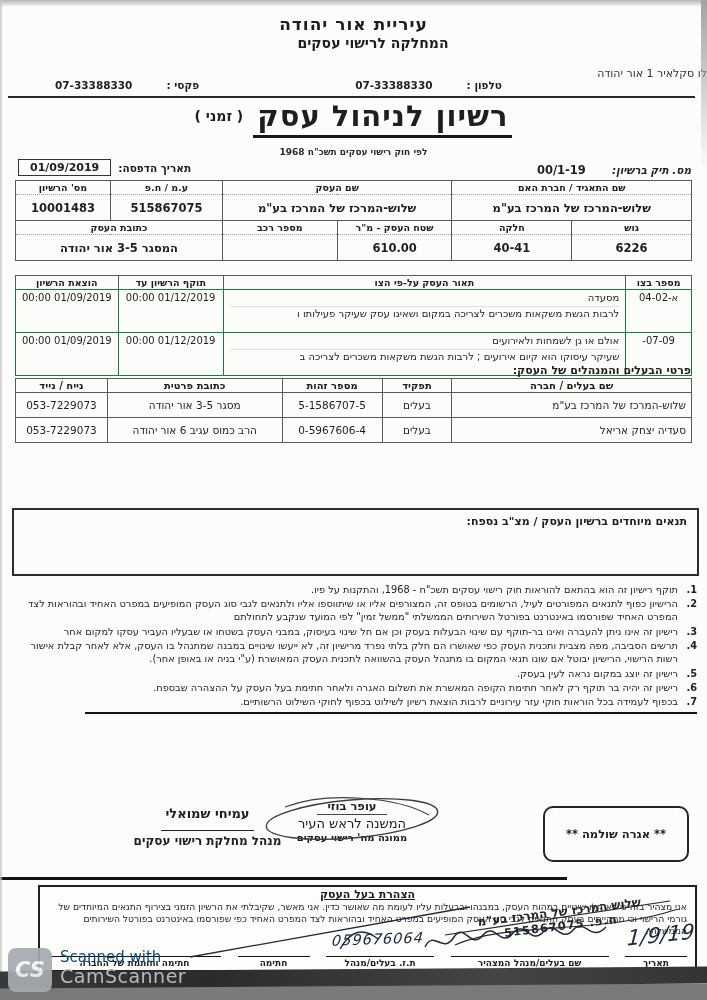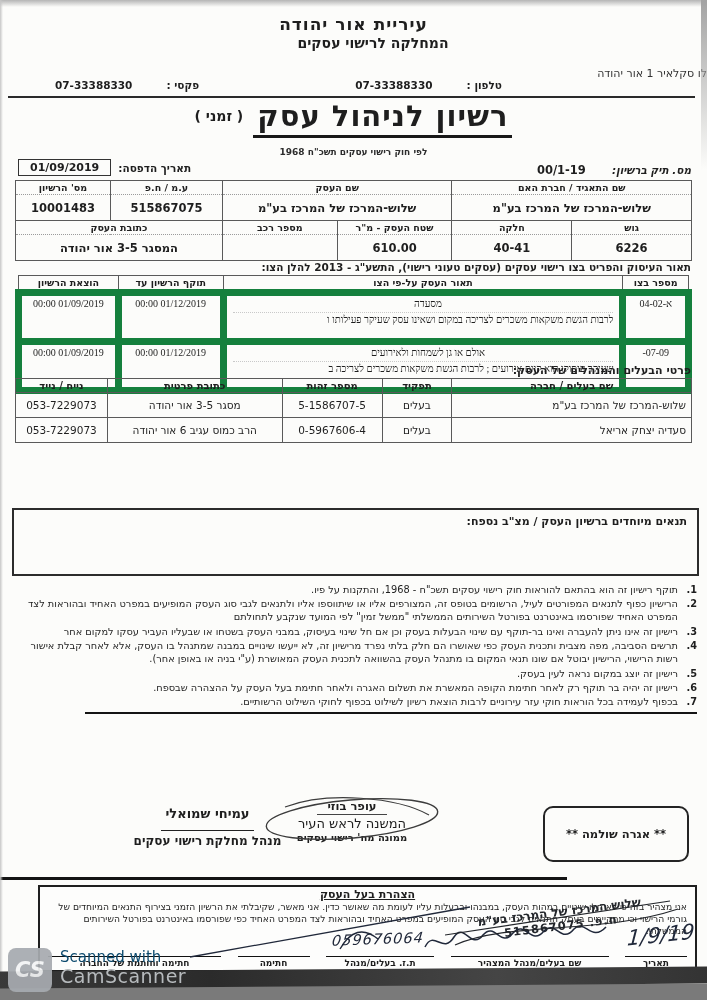--- a/index.html
+++ b/index.html
@@ -34,24 +34,24 @@
   .meta-print .box{border:1.2px solid #333;padding:1px 11px;font-weight:bold;font-size:11px;direction:ltr;}
 
   
   table{border-collapse:collapse;direction:rtl;}
   .tbl-business{position:absolute;top:180px;right:15px;width:677px;border:1.5px solid #3c3c3c;}
   .tbl-business th{border:1px solid #5a5a5a;border-bottom:1px dotted #9b9b9b;font-size:9.5px;font-weight:bold;padding:1px 4px;}
   .tbl-business td{border:1px solid #5a5a5a;border-top:none;font-size:11.5px;font-weight:bold;text-align:center;padding:2px 4px;height:21px;}
   .occ-title{position:absolute;top:261px;right:16px;font-size:10.5px;font-weight:bold;}
   .tbl-occ{position:absolute;top:275px;right:15px;width:677px;border:1.5px solid #3c3c3c;}
   .tbl-occ th{border:1px solid #5a5a5a;border-bottom:1px dotted #9b9b9b;font-size:9.5px;font-weight:bold;padding:1px 4px;}
-  .tbl-occ td{border:7px solid #15803d;font-size:10px;padding:2px 6px;vertical-align:top;height:38px;font-family:Liberation Serif, serif;}
+  .tbl-occ td{border:1px solid #15803d;font-size:10px;padding:2px 6px;vertical-align:top;height:38px;}
   .tbl-occ .c-code{text-align:center;}
   .tbl-occ .c-date{text-align:center;white-space:nowrap;font-size:10px;}
-  .tbl-occ .occ-name{text-align:center;padding-left:10px;}
+  .tbl-occ .occ-name{text-align:right;padding-left:10px;}
   .tbl-occ .occ-desc{text-align:right;margin-top:3px;border-top:1px dotted #c9c9c9;padding-top:1px;}
   .own-title{position:absolute;top:364px;right:16px;font-size:11px;font-weight:bold;}
   .tbl-own{position:absolute;top:378px;right:15px;width:677px;border:1.5px solid #3c3c3c;}
   .tbl-own th{border:1px solid #5a5a5a;border-bottom:1px dotted #9b9b9b;font-size:10px;font-weight:bold;padding:1px 4px;}
   .tbl-own td{border:1px solid #5a5a5a;font-size:10.5px;padding:2px 5px;height:20px;text-align:center;}
   .tbl-own td.c-name{text-align:right;}
 
   
   .cond-box{position:absolute;top:508px;right:8px;left:12px;height:64px;border:2px solid #2c2c2c;}
   .cond-label{font-size:11px;font-weight:bold;padding:5px 10px;}
@@ -168,21 +168,20 @@
     <tr>
       <td>6226</td>
       <td>40-41</td>
       <td>610.00</td>
       <td></td>
       <td colspan="2">המסגר 3-5 אור יהודה</td>
     </tr>
   </tbody>
     </table>
 
-  <div class="occ-title">תאור העיסוק והפריט בצו רישוי עסקים (עסקים טעוני רישוי), התשע"ג - 2013 להלן הצו:</div>
   <table class="tbl-occ">
     <colgroup>
         <col style="width:66px">
         <col style="width:406px">
         <col style="width:105px">
         <col style="width:100px">
       </colgroup>
     <tbody>
         <tr>
       <th>מספר בצו</th>

